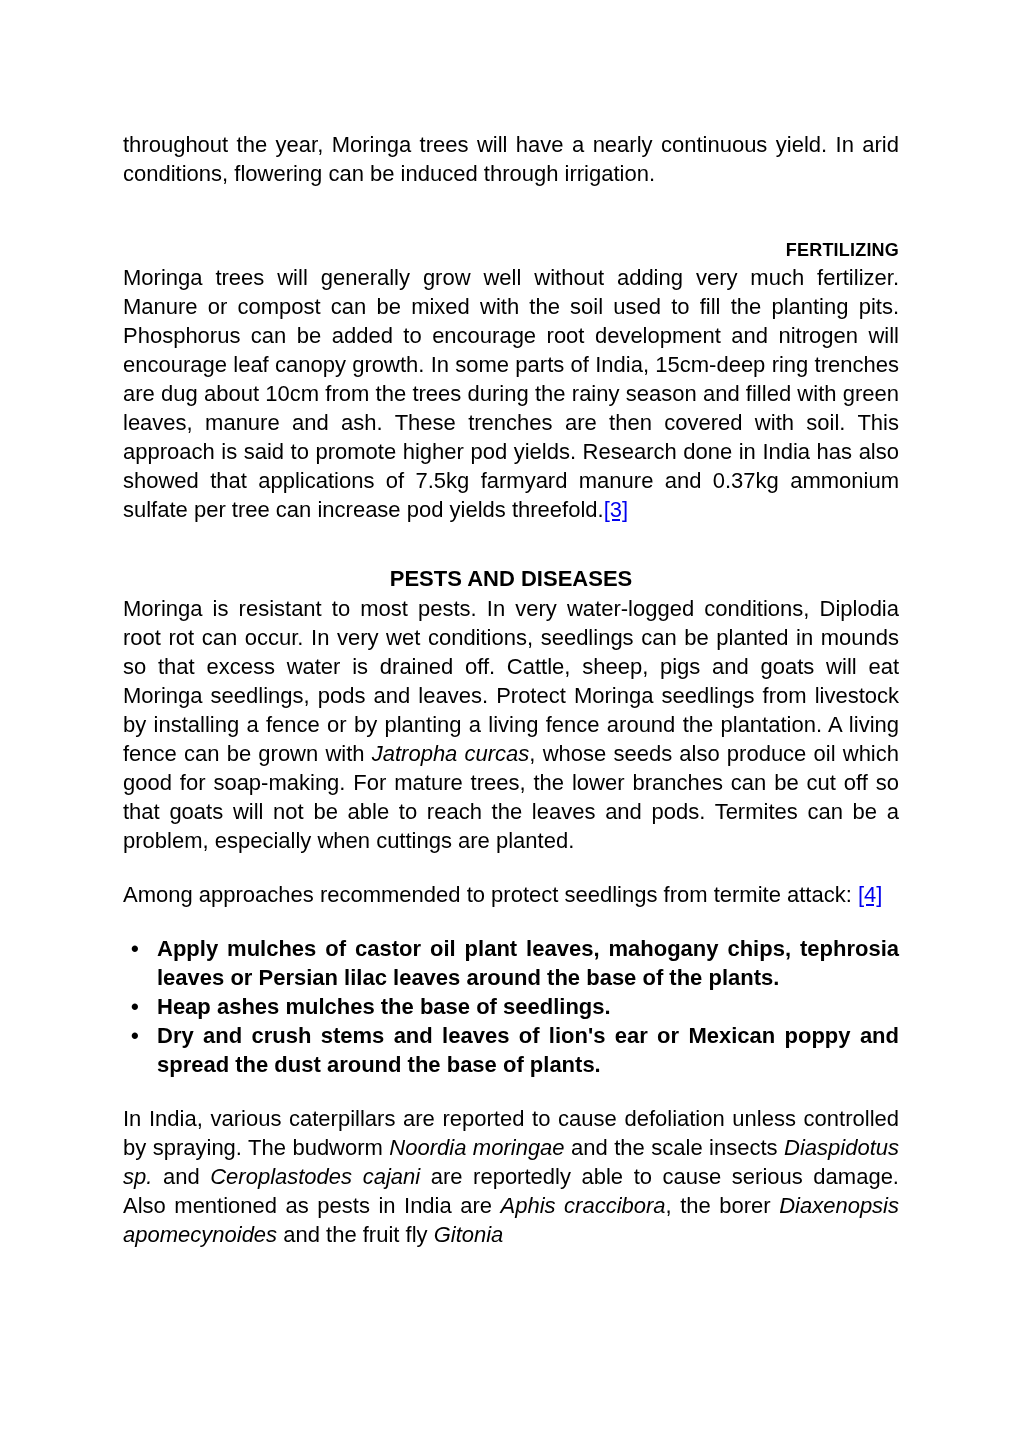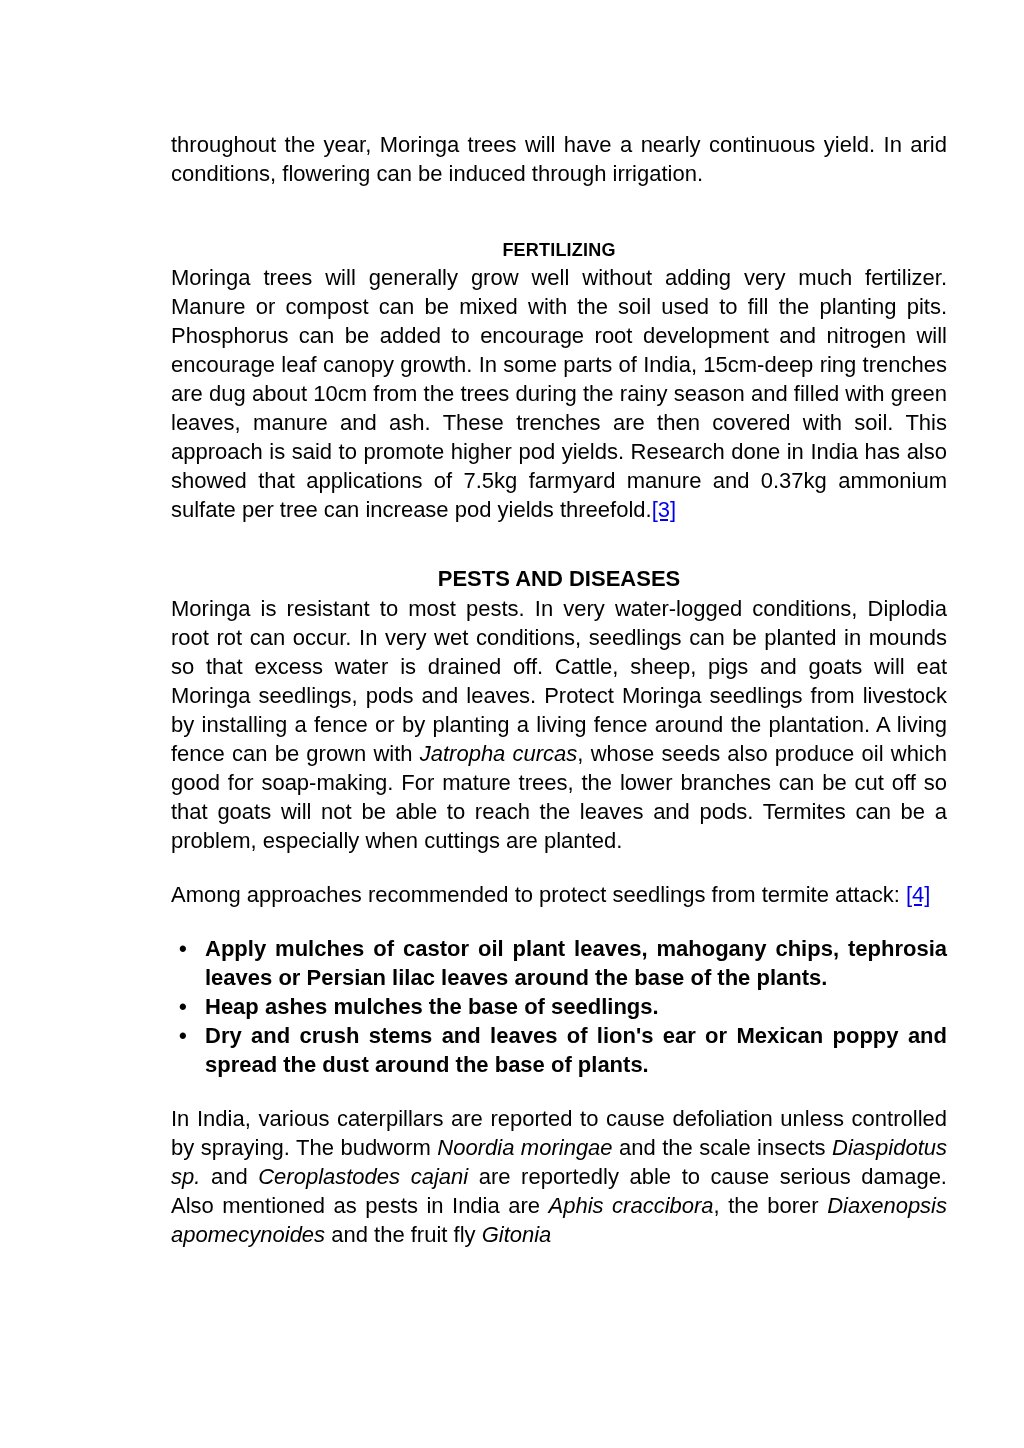--- a/index.html
+++ b/index.html
@@ -17,36 +17,35 @@
     overflow: hidden;
   }
   .content {
     position: absolute;
     left: 123px;
     top: 130px;
     width: 776px;
     font-size: 22px;
     line-height: 29px;
     text-align: justify;
-    margin-left: 48px;
   }
   .content p {
     margin: 0;
     padding: 0;
   }
   .para-spaced {
     margin-top: 25px !important;
   }
   h2.sub-heading {
     margin: 49px 0 0 0;
     padding: 0;
     font-size: 18px;
     line-height: 26px;
     font-weight: bold;
-    text-align: center;
+    text-align: right;
     letter-spacing: 0.2px;
   }
   h1.main-heading {
     margin: 40px 0 0 0;
     padding: 0;
     font-size: 22px;
     line-height: 30px;
     font-weight: bold;
     text-align: center;
   }

